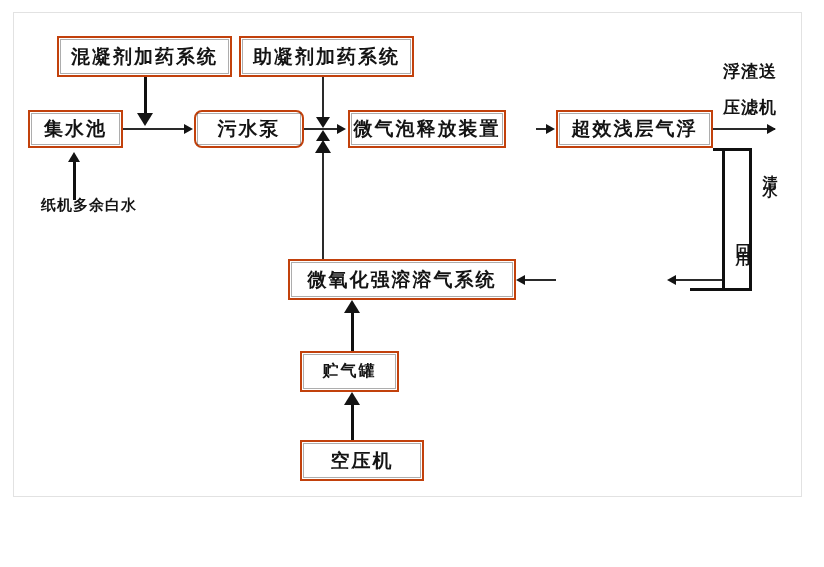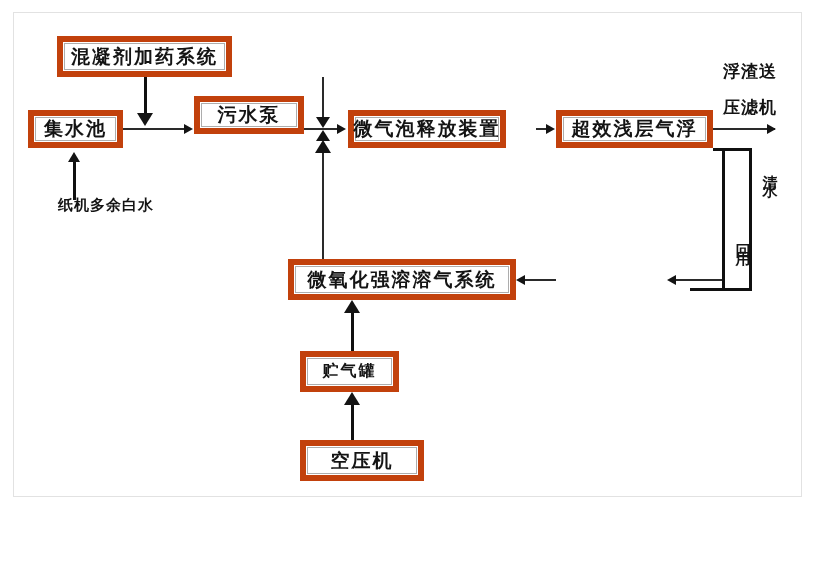--- a/index.html
+++ b/index.html
@@ -25,21 +25,21 @@
     top: 12px;
     width: 789px;
     height: 485px;
     border: 1px solid #e2e2e2;
     box-sizing: border-box;
   }
   
   .node {
     position: absolute;
     box-sizing: border-box;
-    border: 6px solid #c2410c;
+    border: 2px solid #c2410c;
     background: #ffffff;
     display: flex;
     align-items: center;
     justify-content: center;
     color: #141414;
     font-weight: 700;
     letter-spacing: 2px;
     white-space: nowrap;
     font-family: "DejaVu Sans", "Liberation Sans", sans-serif;
   }
@@ -145,26 +145,29 @@
 <body>
 
 <div id="root">
 
   <div id="frame"></div>
 
   <div class="node" style="left:57px; top:36px; width:175px; height:41px; font-size:19px;">
     <span>混凝剂加药系统</span>
   </div>
 
+  <div class="node" style="left:239px; top:36px; width:175px; height:41px; font-size:19px;">
+    <span>助凝剂加药系统</span>
+  </div>
 
   <div class="node" style="left:28px; top:110px; width:95px; height:38px; font-size:19px;">
     <span>集水池</span>
   </div>
 
-  <div class="node" style="left:194px; top:96px; width:110px; height:38px; font-size:19px;">
+  <div class="node" style="left:194px; top:110px; width:110px; height:38px; font-size:19px;border-radius:8px;">
     <span>污水泵</span>
   </div>
 
   <div class="node" style="left:348px; top:110px; width:158px; height:38px; font-size:19px;">
     <span>微气泡释放装置</span>
   </div>
 
   <div class="node" style="left:288px; top:259px; width:228px; height:41px; font-size:19px;">
     <span>微氧化强溶溶气系统</span>
   </div>
@@ -219,21 +222,21 @@
 
   <div class="vline" style="left:322px; top:148px; height:111px;"></div>
   <div class="arrow arrow-u big" style="left:315px; top:140px;"></div>
 
   <div class="vline thick" style="left:351px; top:310px; height:41px;"></div>
   <div class="arrow arrow-u big" style="left:344px; top:300px;"></div>
 
   <div class="vline thick" style="left:351px; top:402px; height:38px;"></div>
   <div class="arrow arrow-u big" style="left:344px; top:392px;"></div>
 
-  <div class="freetext" style="left:58px; top:196px; font-size:15px;">
+  <div class="freetext" style="left:41px; top:196px; font-size:15px;">
     <span>纸机多余白水</span>
   </div>
 
   <div class="freetext" style="left:723px; top:60px; font-size:17px;">
     <span>浮渣送</span>
   </div>
 
   <div class="freetext" style="left:723px; top:96px; font-size:17px;">
     <span>压滤机</span>
   </div>

